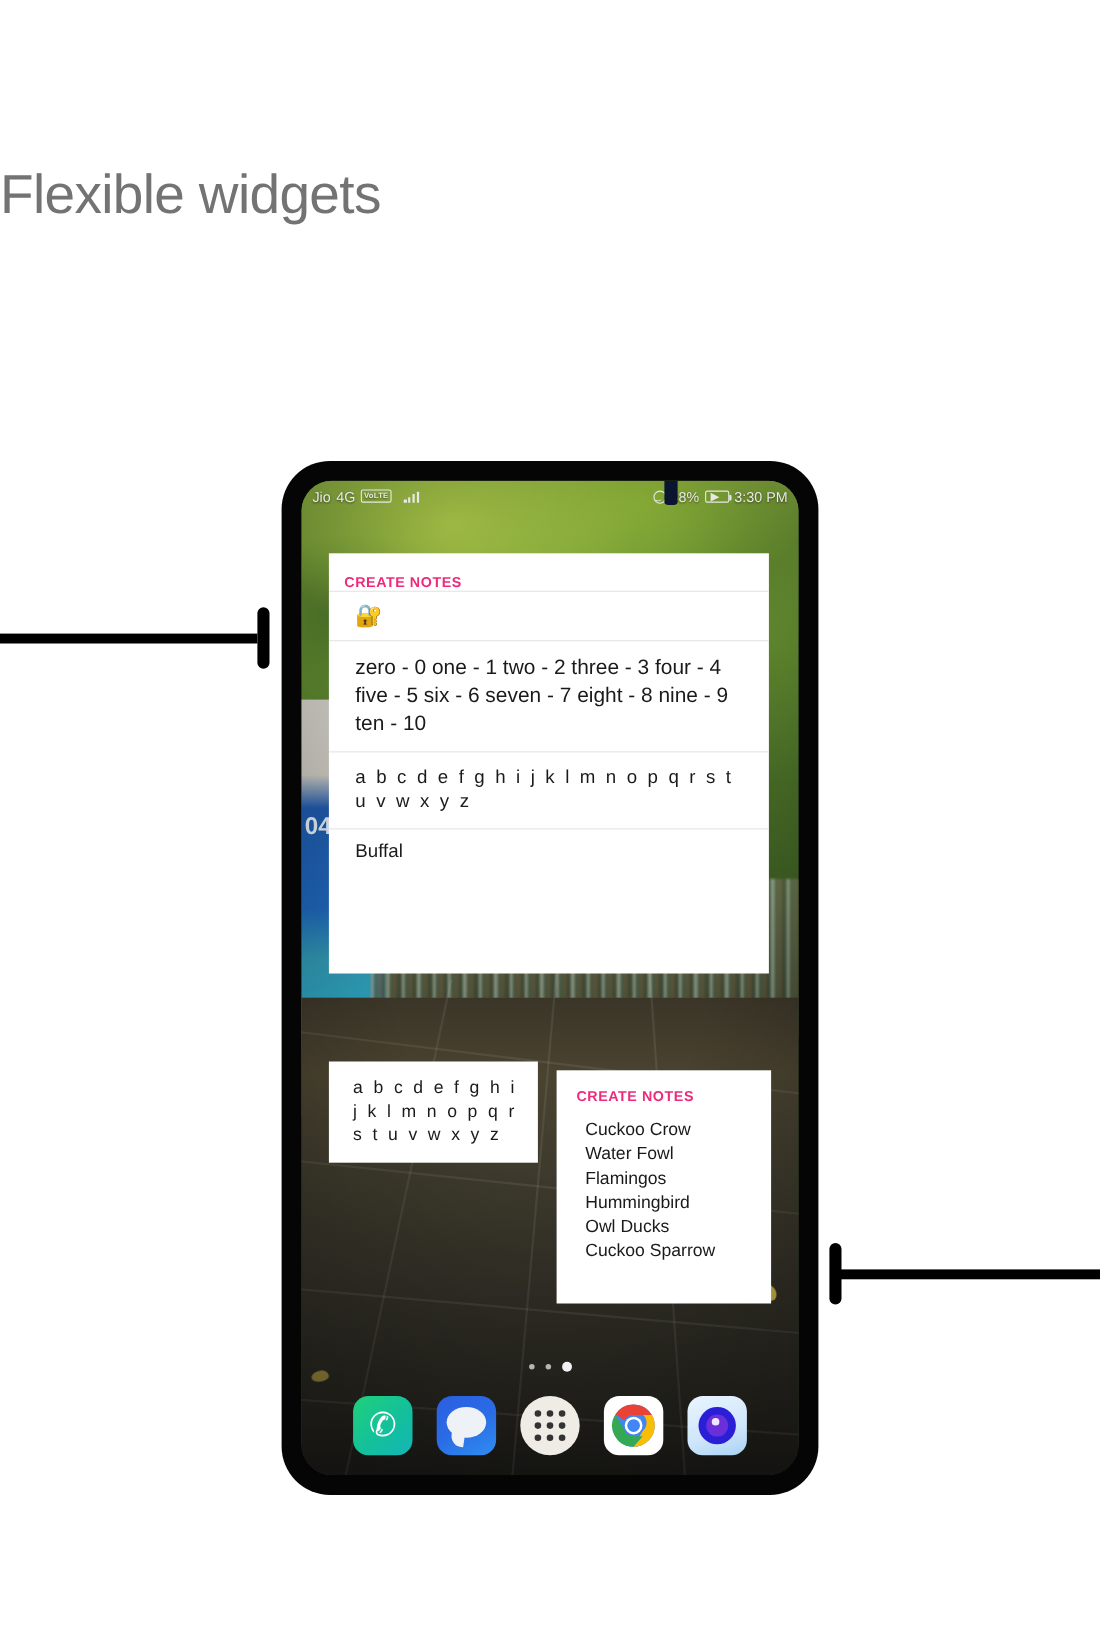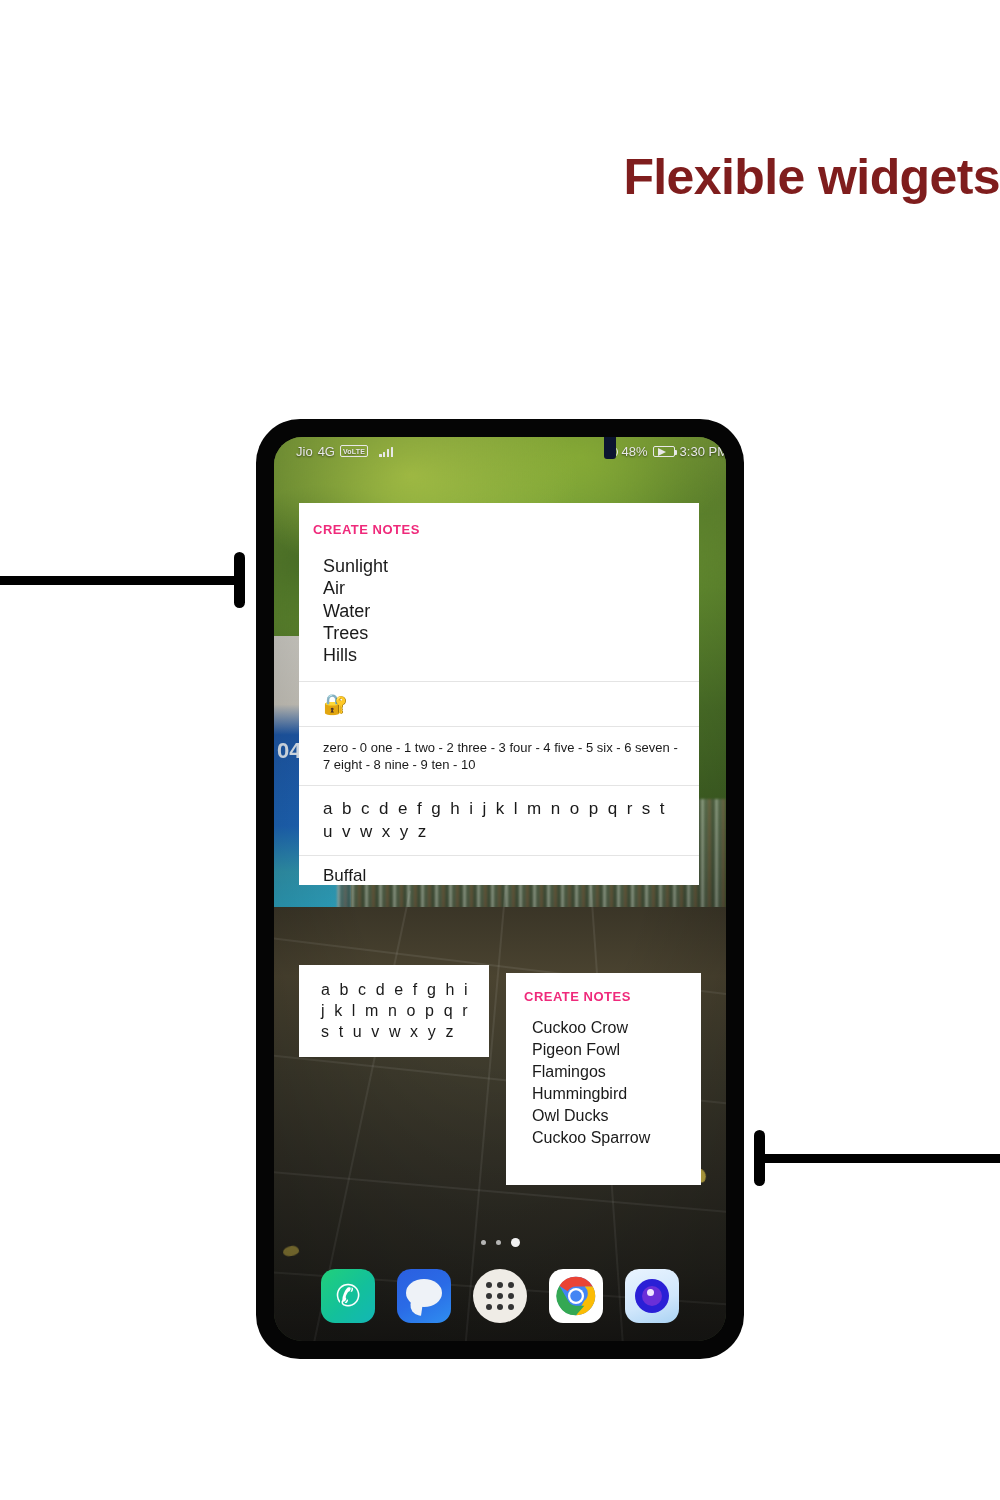--- a/index.html
+++ b/index.html
@@ -7,23 +7,23 @@
     width: 1000px; height: 1500px;
     background: #ffffff;
     font-family: "Liberation Sans", sans-serif;
     overflow: hidden;
   }
   #root { position: relative; width: 1000px; height: 1500px; background: #fff; }
 
   
   #headline {
     position: absolute; top: 152px; left: 0; width: 1000px;
-    text-align: right;
-    font-size: 50px; font-weight: bold; letter-spacing: -0.6px;
-    color: #7f1d1d; line-height: 1;
+    text-align: left;
+    font-size: 50px; font-weight: normal; letter-spacing: -0.6px;
+    color: #737373; line-height: 1;
   }
 
   
   .callout { position: absolute; }
   .callout .bar { position: absolute; background: #000; }
   #callout-left  { left: 0px;   top: 552px; width: 248px; height: 56px; }
   #callout-left  .line { left: 0;   top: 24px; width: 234px; height: 9px; }
   #callout-left  .cap  { left: 234px; top: 0px;  width: 11px; height: 56px; border-radius: 6px; }
   #callout-right { left: 754px; top: 1130px; width: 246px; height: 56px; }
   #callout-right .line { left: 10px; top: 24px; width: 236px; height: 9px; }
@@ -86,21 +86,21 @@
     border-radius: 60% 40% 55% 45% / 55% 60% 40% 45%;
     opacity: .92; filter: blur(.3px);
   }
   .wp-shade {
     position: absolute; inset: 0;
     background: radial-gradient(ellipse 80% 60% at 50% 45%, rgba(0,0,0,0) 40%, rgba(0,0,0,.28) 100%);
   }
 
   
   #statusbar {
-    position: absolute; left: 12px; top: 0; width: 100%; height: 28px;
+    position: absolute; left: 0; top: 0; width: 100%; height: 28px;
     display: flex; align-items: center; justify-content: space-between;
     padding: 0 10px;
     color: #e8e8e8; font-size: 13px;
     text-shadow: 0 1px 2px rgba(0,0,0,.55);
   }
   .sb-left, .sb-right { display: flex; align-items: center; gap: 5px; }
   .volte-badge {
     border: 1.4px solid #e8e8e8; border-radius: 2px;
     font-size: 7px; font-weight: bold; line-height: 1;
     padding: 1.5px 2px; letter-spacing: .2px;
@@ -137,21 +137,21 @@
     letter-spacing: .5px;
   }
   .sep { height: 1px; background: #e4e4e4; width: 100%; }
 
   
   #widget-notes { left: 25px; top: 66px; width: 400px; height: 382px; }
   #widget-notes .w-head { padding: 19px 14px 0 14px; }
   #widget-notes .note-block { padding: 18px 14px 14px 24px; }
   #widget-notes .note-line { font-size: 18px; color: #1a1a1a; line-height: 1.24; }
   #widget-notes .lock-row { padding: 10px 14px 10px 24px; font-size: 20px; line-height: 1.2; }
-  #widget-notes .text-block { padding: 12px 14px 12px 24px; font-size: 13px; color: #1a1a1a; line-height: 1.33; }
+  #widget-notes .text-block { padding: 12px 14px 12px 24px; font-size: 19px; color: #1a1a1a; line-height: 1.33; }
   #widget-notes .alpha-block { padding: 12px 14px 12px 24px; font-size: 17px; color: #1a1a1a; line-height: 1.33; letter-spacing: 2.4px; }
   #widget-notes .cut-block { padding: 10px 14px 0 24px; font-size: 17px; color: #1a1a1a; height: 14px; }
 
   
   #widget-alpha { left: 25px; top: 528px; width: 190px; height: 92px; }
   #widget-alpha .a-body { padding: 14px 10px 10px 22px; font-size: 16px; color: #1a1a1a; line-height: 1.32; letter-spacing: 2.6px; }
 
   
   #widget-birds { left: 232px; top: 536px; width: 195px; height: 212px; }
   #widget-birds .w-head { padding: 16px 14px 0 18px; }
@@ -262,48 +262,41 @@
             </span>
           <span>3:30 PM</span>
         </div>
       </div>
       <div class="notch"></div>
 
       <div class="widget" id="widget-notes">
         <div class="w-head">
           <div class="widget-title">CREATE NOTES</div>
         </div>
-        <div class="note-block">
-          <div class="note-line">Sunlight</div>
-          <div class="note-line">Air</div>
-          <div class="note-line">Water</div>
-          <div class="note-line">Trees</div>
-          <div class="note-line">Hills</div>
-        </div>
         <div class="sep"></div>
         <div class="lock-row">🔐</div>
         <div class="sep"></div>
         <div class="text-block">zero - 0 one - 1 two - 2 three - 3 four - 4 five - 5 six - 6 seven - 7 eight - 8 nine - 9 ten - 10</div>
         <div class="sep"></div>
         <div class="alpha-block">a b c d e f g h i j k l m n o p q r s t u v w x y z</div>
         <div class="sep"></div>
         <div class="cut-block">Buffal</div>
       </div>
 
       <div class="widget" id="widget-alpha">
         <div class="a-body">a b c d e f g h i j k l m n o p q r s t u v w x y z</div>
       </div>
 
       <div class="widget" id="widget-birds">
         <div class="w-head">
           <div class="widget-title">CREATE NOTES</div>
         </div>
         <div class="b-body">
           <div class="note-line">Cuckoo Crow</div>
-          <div class="note-line">Pigeon Fowl</div>
+          <div class="note-line">Water Fowl</div>
           <div class="note-line">Flamingos</div>
           <div class="note-line">Hummingbird</div>
           <div class="note-line">Owl Ducks</div>
           <div class="note-line">Cuckoo Sparrow</div>
         </div>
       </div>
 
       <div id="pagedots">
         <i></i>
         <i></i>

